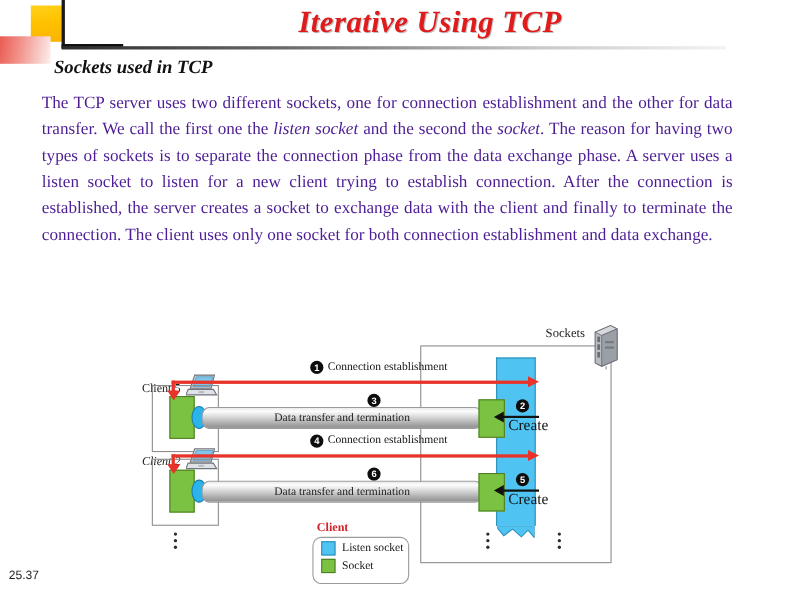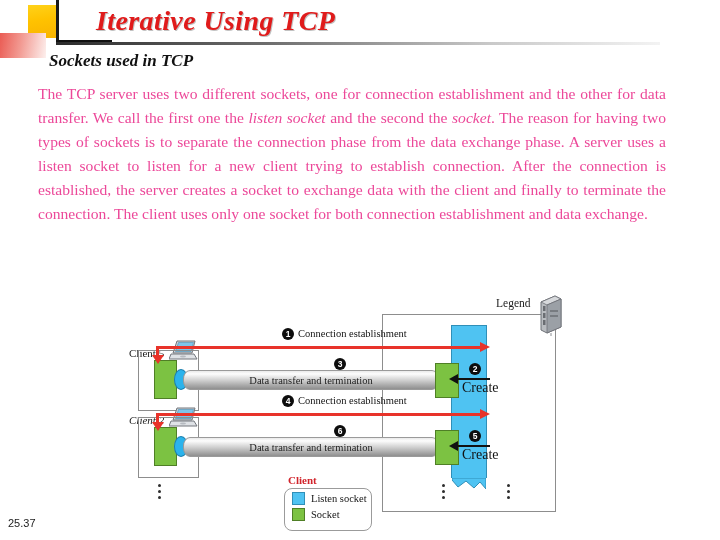--- a/index.html
+++ b/index.html
@@ -16,30 +16,31 @@
   #deco-vline{position:absolute;left:56px;top:0px;width:3px;height:44px;background:#1a1a1a;}
   #deco-hline{position:absolute;left:56px;top:40px;width:56px;height:4px;background:#111;}
   #title-rule{position:absolute;left:56px;top:42px;width:604px;height:3px;
     background:linear-gradient(90deg,#2b2b2b 0%,#6d6d6d 35%,#c9c9c9 72%,#f3f3f3 100%);}
 
   #slide-title{
     position:absolute;left:96px;top:5px;width:590px;
     font-size:28px;font-weight:bold;font-style:italic;color:#e01b1b;
     letter-spacing:.4px;white-space:nowrap;
     text-shadow:1px 1px 0 rgba(120,120,120,.45);
+    text-align:center;
   }
   #subtitle{
     position:absolute;left:49px;top:51px;
     font-size:17px;font-weight:bold;font-style:italic;color:#111;text-align:right;
   }
 
   
   #para{
     position:absolute;left:38px;top:82px;width:628px;
-    font-size:15.6px;line-height:23.9px;color:#ec4899;
+    font-size:15.6px;line-height:23.9px;color:#4c1d95;
     text-align:justify;text-justify:inter-word;
   }
   #para i{font-style:italic;}
 
   
   #figure{position:absolute;left:132px;top:292px;width:462px;height:240px;}
   .fig-abs{position:absolute;}
 
   .client-label{font-size:11px;color:#1b1b1b;white-space:nowrap;}
   .server-label{font-size:11.5px;color:#1b1b1b;white-space:nowrap;}
@@ -105,21 +106,21 @@
 
 <div id="slide-title">Iterative Using TCP</div>
 <div id="subtitle">Sockets used in TCP</div>
 
 <div id="para"><span>The TCP server uses two different sockets, one for connection establishment and the other for data transfer. We call the first one the </span><i>listen socket</i><span> and the second the </span><i>socket</i><span>. The reason for having two types of sockets is to separate the connection phase from the data exchange phase. A server uses a listen socket to listen for a new client  trying to establish connection.  After the connection is established, the server creates a socket to exchange data with the client and finally to terminate the connection.  The client uses only one socket for both connection establishment and data exchange.</span></div>
 
 <div id="figure">
 
   <div class="server-box" style="left:250px;top:22px;width:172px;height:196px;"></div>
 
-  <div class="fig-abs server-label" style="left:364px;top:5px;">Legend</div>
+  <div class="fig-abs server-label" style="left:364px;top:5px;">Sockets</div>
   <svg class="fig-abs" style="left:406px;top:2px;" width="26" height="42" viewBox="0 0 26 42">
     <polygon points="3,8 17,2 23,5 23,33 9,39 3,36" fill="#b9bcc0" stroke="#6d7076" stroke-width="1"></polygon>
     <polygon points="3,8 17,2 23,5 9,11" fill="#d7d9dc" stroke="#6d7076" stroke-width="0.8"></polygon>
     <polygon points="9,11 23,5 23,33 9,39" fill="#9ba0a6" stroke="#6d7076" stroke-width="0.8"></polygon>
     <rect x="5" y="12" width="2.5" height="5" fill="#6a6d72"></rect>
     <rect x="5" y="19" width="2.5" height="5" fill="#6a6d72"></rect>
     <rect x="5" y="26" width="2.5" height="5" fill="#6a6d72"></rect>
     <rect x="12" y="16" width="8" height="2" fill="#777b80"></rect>
     <rect x="12" y="21" width="8" height="2" fill="#777b80"></rect>
     <line x1="13" y1="39" x2="13" y2="48" stroke="#8a8d92" stroke-width="1"></line>

